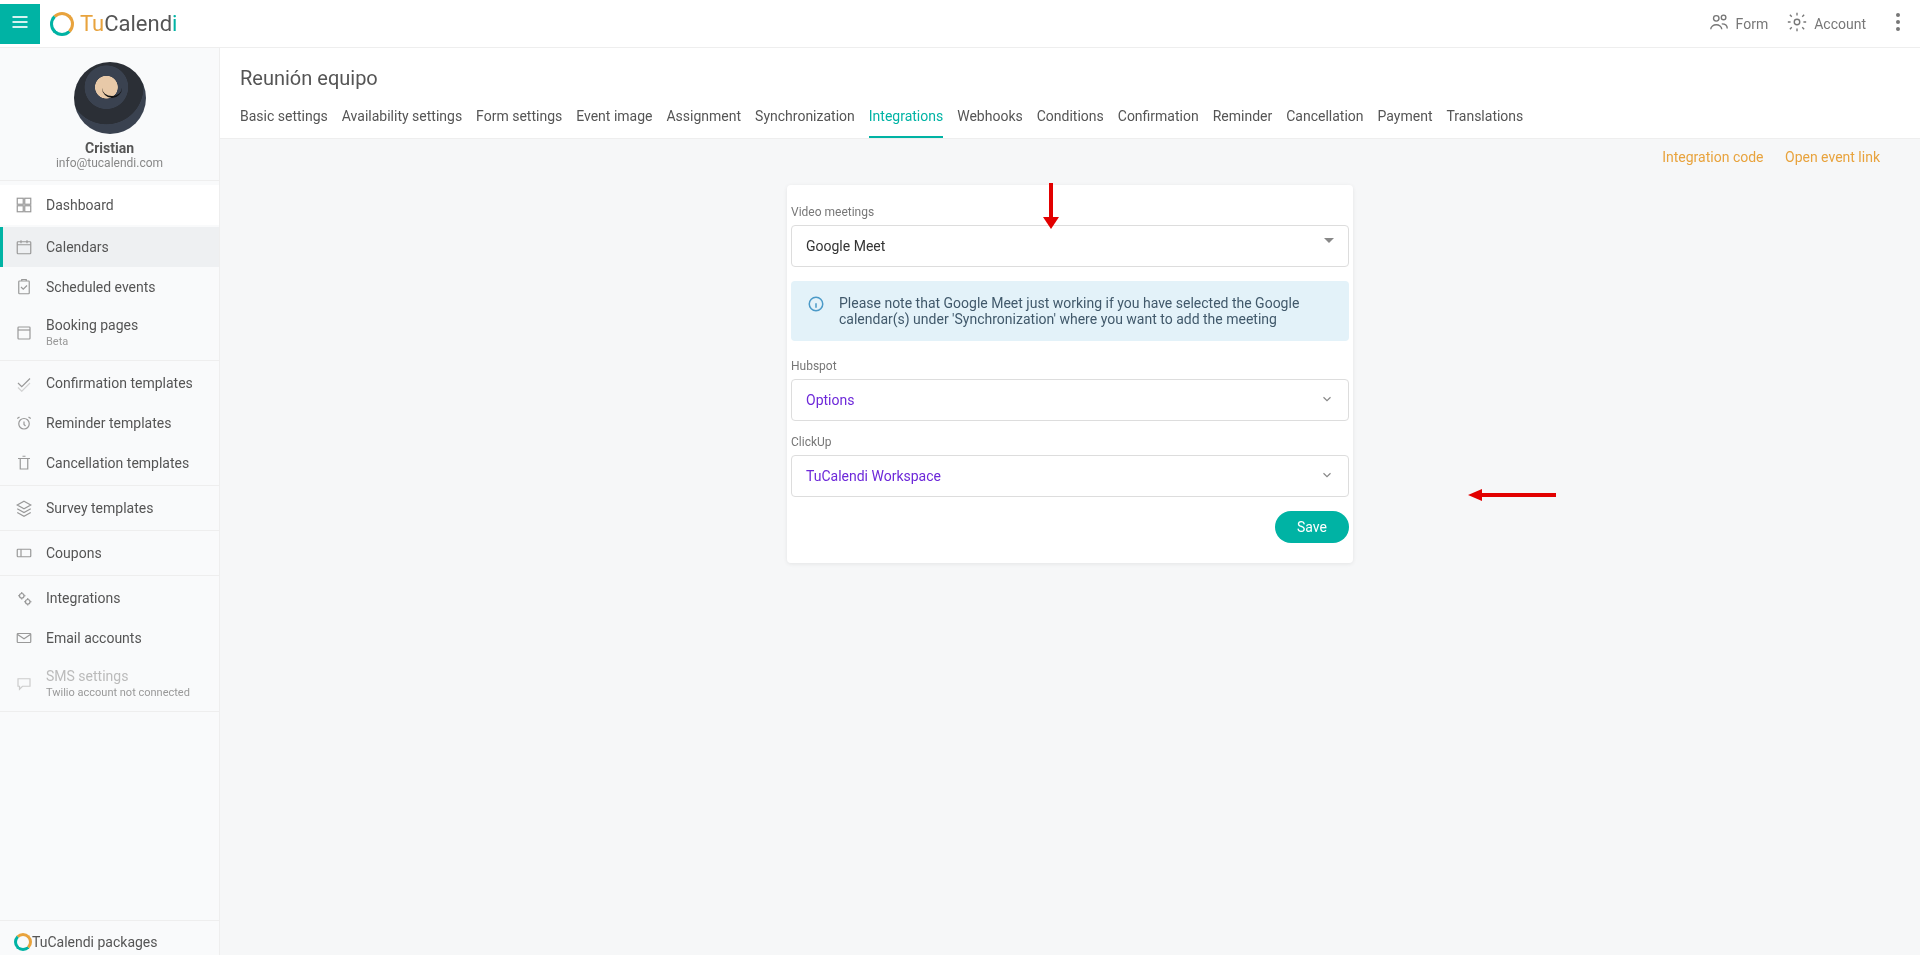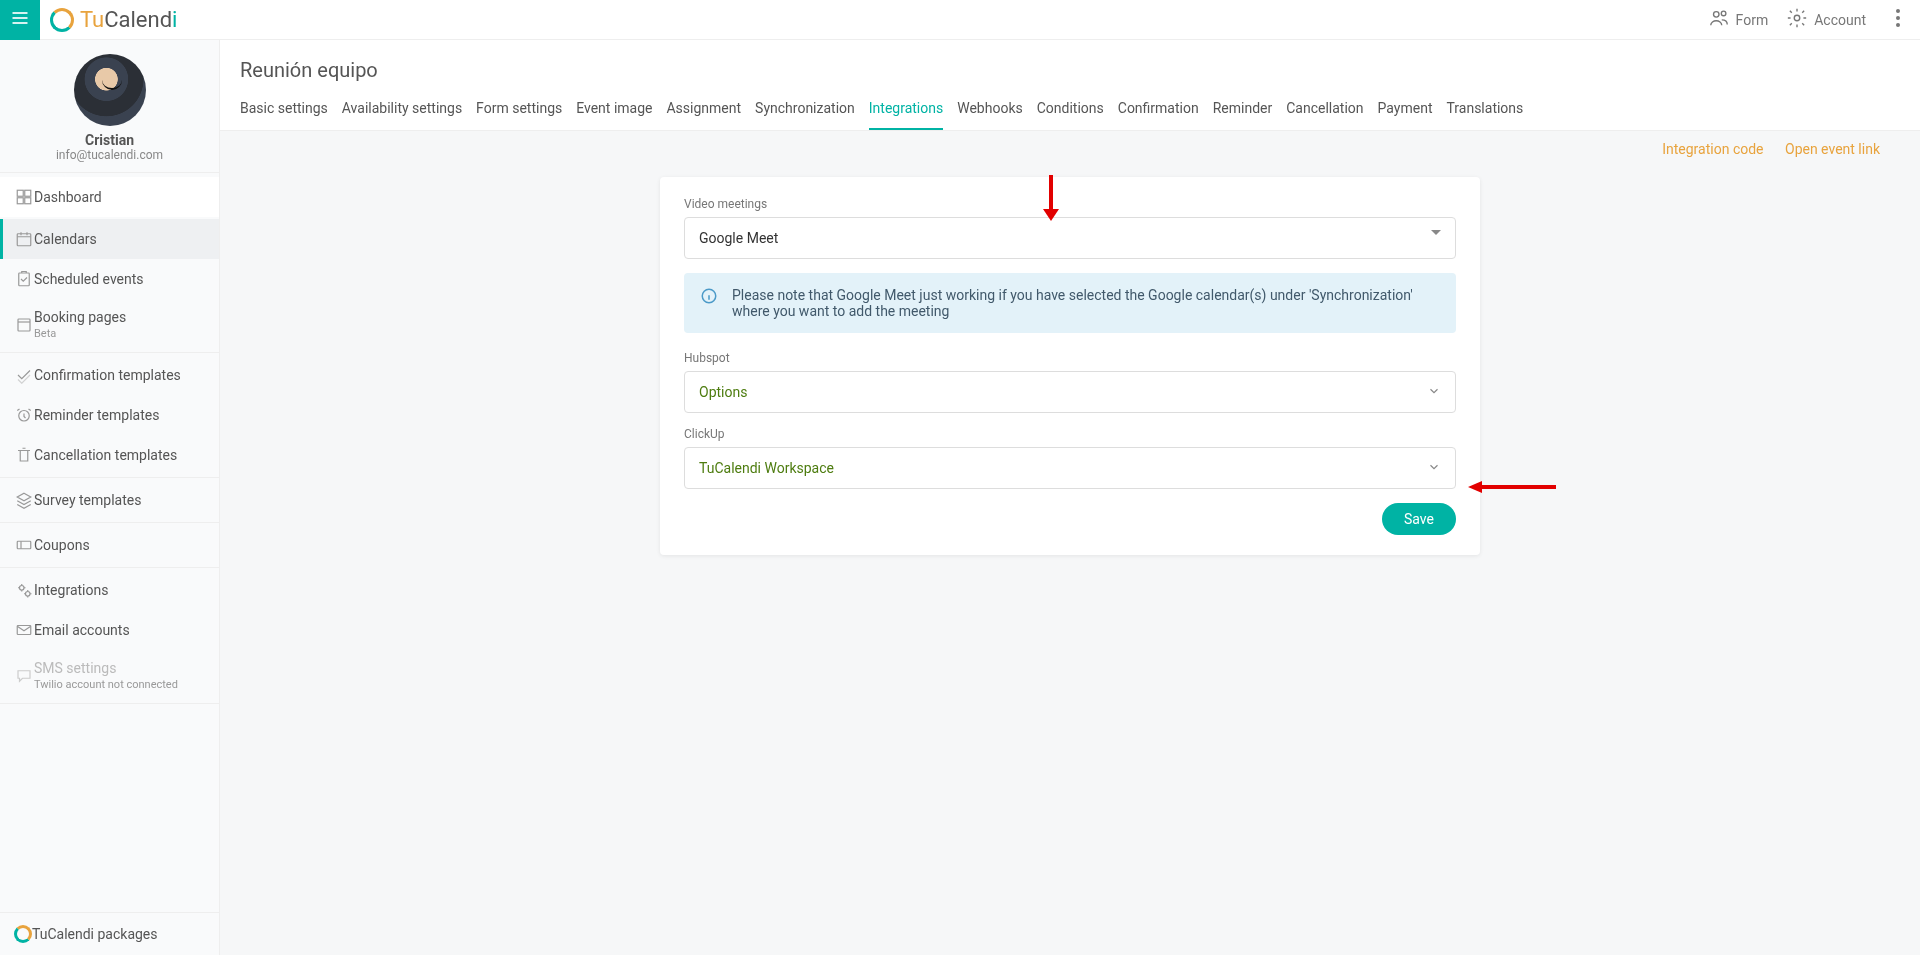--- a/index.html
+++ b/index.html
@@ -1,19 +1,19 @@
 <!DOCTYPE html>
 <html><head>
 <meta charset="utf-8">
 <style>
 * { margin: 0; padding: 0; box-sizing: border-box; font-family: -apple-system, BlinkMacSystemFont, "Segoe UI", Roboto, Helvetica, Arial, sans-serif; }
 body { background: #fff; color: #555; width: 1920px; height: 955px; overflow: hidden; transform-origin: top left; }
 
 
-.topbar { height: 40px; display: flex; align-items: center; border-bottom: 1px solid #eee; }
+.topbar { height: 48px; display: flex; align-items: center; border-bottom: 1px solid #eee; }
 .hamburger-btn { width: 40px; height: 40px; background: #00b3a4; display: flex; align-items: center; justify-content: center; cursor: pointer; }
 .hamburger-btn svg { width: 20px; height: 20px; fill: #fff; }
 .brand { display: flex; align-items: center; gap: 6px; margin-left: 10px; font-size: 22px; font-weight: 400; }
 .brand .logo-circle { width: 24px; height: 24px; border-radius: 50%; border: 3px solid #00b3a4; border-top-color: #e8a33d; border-right-color: #e8a33d; display: inline-block; }
 .brand .name .tu { color: #e8a33d; }
 .brand .name .calend { color: #555; }
 .brand .name .i { color: #00b3a4; }
 .topbar-spacer { flex: 1; }
 .topbar-link { display: flex; align-items: center; gap: 6px; color: #777; font-size: 14px; margin-right: 18px; cursor: pointer; }
 .topbar-link svg { width: 22px; height: 22px; stroke: #777; fill: none; stroke-width: 1.5; }
@@ -23,21 +23,21 @@
 
 .layout { display: flex; height: calc(100% - 40px); }
 .sidebar { width: 220px; background: #f9fafb; border-right: 1px solid #eee; display: flex; flex-direction: column; }
 .profile { text-align: center; padding: 14px 0 10px; border-bottom: 1px solid #eee; }
 .avatar { width: 72px; height: 72px; border-radius: 50%; background: radial-gradient(circle at 45% 35%, #e8c9a8 0 18%, #3a4250 19% 35%, #2b2f36 36% 60%, #3a4250 61% 100%); margin: 0 auto 6px; position: relative; overflow: hidden; }
 .avatar::after { content: ""; position: absolute; left: 28px; top: 24px; width: 20px; height: 10px; border: 2px solid #111; border-top: none; border-left: none; border-right: none; border-radius: 0 0 10px 10px; }
 .profile .name { font-weight: 700; color: #555; font-size: 14px; }
 .profile .email { font-size: 12px; color: #888; }
 .nav { padding-top: 4px; flex: 1; overflow-y: auto; }
 .nav-group { border-bottom: 1px solid #eee; padding: 2px 0; }
-.nav-item { display: flex; align-items: center; padding: 10px 14px; font-size: 14px; color: #555; cursor: pointer; position: relative; }
+.nav-item { display: flex; align-items: center; gap: 12px; padding: 10px 14px; font-size: 14px; color: #555; cursor: pointer; position: relative; }
 .nav-item.active { background: #eef0f2; }
 .nav-item.active::before { content: ""; position: absolute; left: 0; top: 0; bottom: 0; width: 3px; background: #00b3a4; }
 .nav-item.white { background: #fff; }
 .nav-item .ic { width: 20px; height: 20px; display: flex; align-items: center; justify-content: center; }
 .nav-item .ic svg { width: 18px; height: 18px; stroke: #999; fill: none; stroke-width: 1.6; }
 .nav-item.disabled { color: #bbb; }
 .nav-item.disabled .ic svg { stroke: #ccc; }
 .nav-item .sub { font-size: 11px; color: #999; margin-top: 2px; }
 .nav-item .col { display: flex; flex-direction: column; }
 .bottom-item { padding: 12px 14px; display: flex; align-items: center; font-size: 14px; color: #555; cursor: pointer; border-top: 1px solid #eee; }
@@ -47,25 +47,25 @@
 .main { flex: 1; background: #f6f7f8; display: flex; flex-direction: column; }
 .page-header { background: #fff; border-bottom: 1px solid #eee; padding: 18px 20px 0; }
 .page-title { font-size: 20px; color: #555; margin-bottom: 12px; }
 .tabs { display: flex; gap: 14px; overflow-x: auto; }
 .tab { font-size: 14px; color: #555; padding: 6px 0 12px; cursor: pointer; white-space: nowrap; }
 .tab.active { color: #00b3a4; border-bottom: 2px solid #00b3a4; }
 
 .action-links { text-align: right; padding: 10px 40px 0; font-size: 14px; }
 .action-links a { color: #e8a33d; margin-left: 18px; cursor: pointer; }
 
-.card { width: 820px; background: #fff; border-radius: 4px; box-shadow: 0 1px 4px rgba(0,0,0,0.08); margin: 20px auto 16px; padding: 18px 24px 20px; }
+.card { width: 566px; background: #fff; border-radius: 4px; box-shadow: 0 1px 4px rgba(0,0,0,0.08); margin: 20px auto 16px; padding: 18px 4px 20px; }
 .section-label { font-size: 12px; color: #777; margin-bottom: 6px; margin-top: 2px; }
 .select-box { border: 1px solid #ddd; border-radius: 4px; padding: 12px 14px; font-size: 14px; display: flex; align-items: flex-start; justify-content: space-between; cursor: pointer; margin-bottom: 14px; }
 .select-box .value { color: #333; }
-.select-box.teal .value { color: #4d7c0f; }
+.select-box.teal .value { color: #6d28d9; }
 .caret { width: 0; height: 0; border-left: 5px solid transparent; border-right: 5px solid transparent; border-top: 5px solid #888; }
 .chevron { width: 14px; height: 14px; }
 .chevron svg { width: 14px; height: 14px; stroke: #888; fill: none; stroke-width: 2; }
 .info-box { background: #e3f2f9; border-radius: 4px; padding: 14px 16px; display: flex; gap: 14px; margin-bottom: 18px; font-size: 14px; color: #41596b; }
 .info-box .ico { flex-shrink: 0; }
 .info-box .ico svg { width: 18px; height: 18px; stroke: #4b9ac8; fill: none; stroke-width: 2; }
 .save-row { text-align: right; }
 .save-btn { background: #00b3a4; color: #fff; border: none; border-radius: 20px; padding: 8px 22px; font-size: 14px; cursor: pointer; }
 
 

